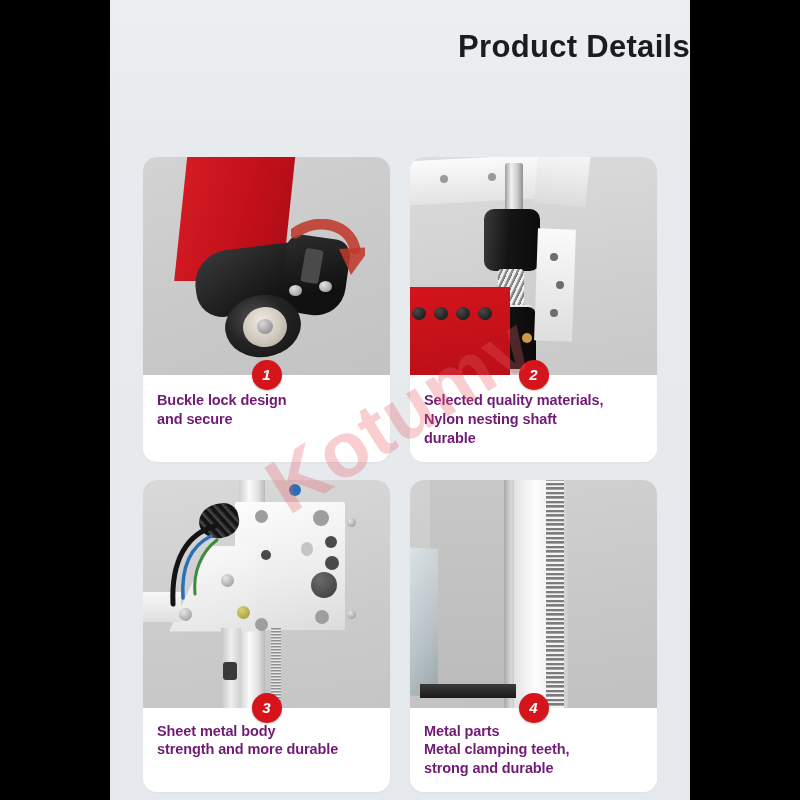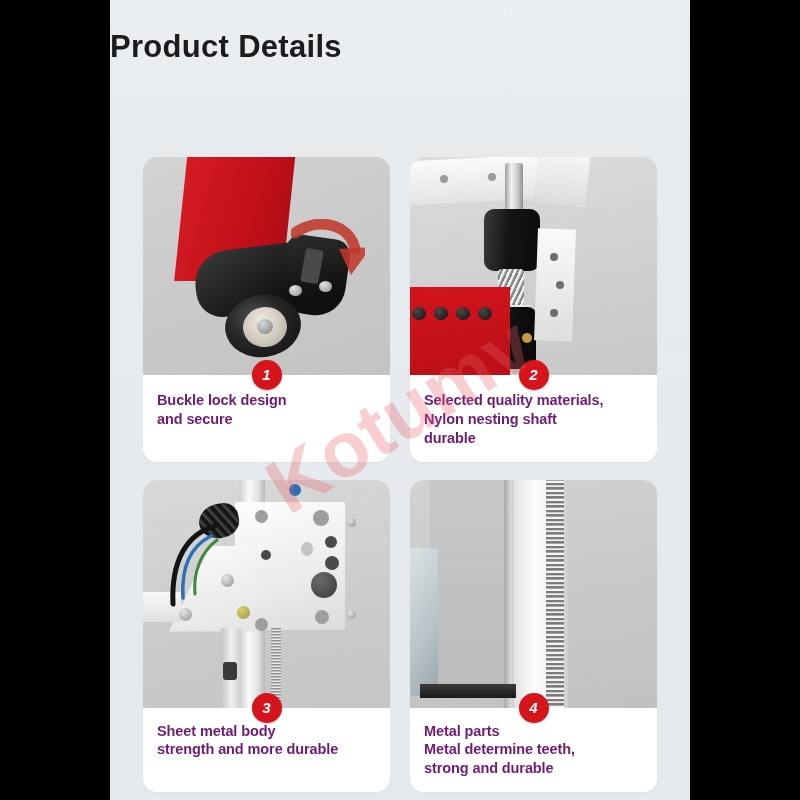--- a/index.html
+++ b/index.html
@@ -26,21 +26,21 @@
     top: 0;
     width: 580px;
     height: 800px;
     background: linear-gradient(180deg, #eceff2 0%, #e7ebee 18%, #e5e9ed 100%);
     overflow: hidden;
   }
 
   
   .header {
     padding-top: 30px;
-    text-align: left;
+    text-align: right;
   }
   .page-title {
     font-size: 31px;
     font-weight: bold;
     color: #1c1c1e;
     letter-spacing: 0.3px;
     line-height: 1.1;
     margin: 0;
   }
   .page-subtitle {
@@ -494,21 +494,21 @@
           <div class="shade"></div>
           <div class="panel-left"></div>
           <div class="col-edge"></div>
           <div class="col-white"></div>
           <div class="rack"></div>
           <div class="base"></div>
         </div>
         <div class="badge">4</div>
         <div class="caption">
           <span class="caption-line">Metal parts</span>
-          <span class="caption-line">Metal determine teeth,</span>
+          <span class="caption-line">Metal clamping teeth,</span>
           <span class="caption-line">strong and durable</span>
         </div>
       </div>
 
     </div>
 
     <div class="watermark">Kotumv</div>
 
   </div>
 </div>

